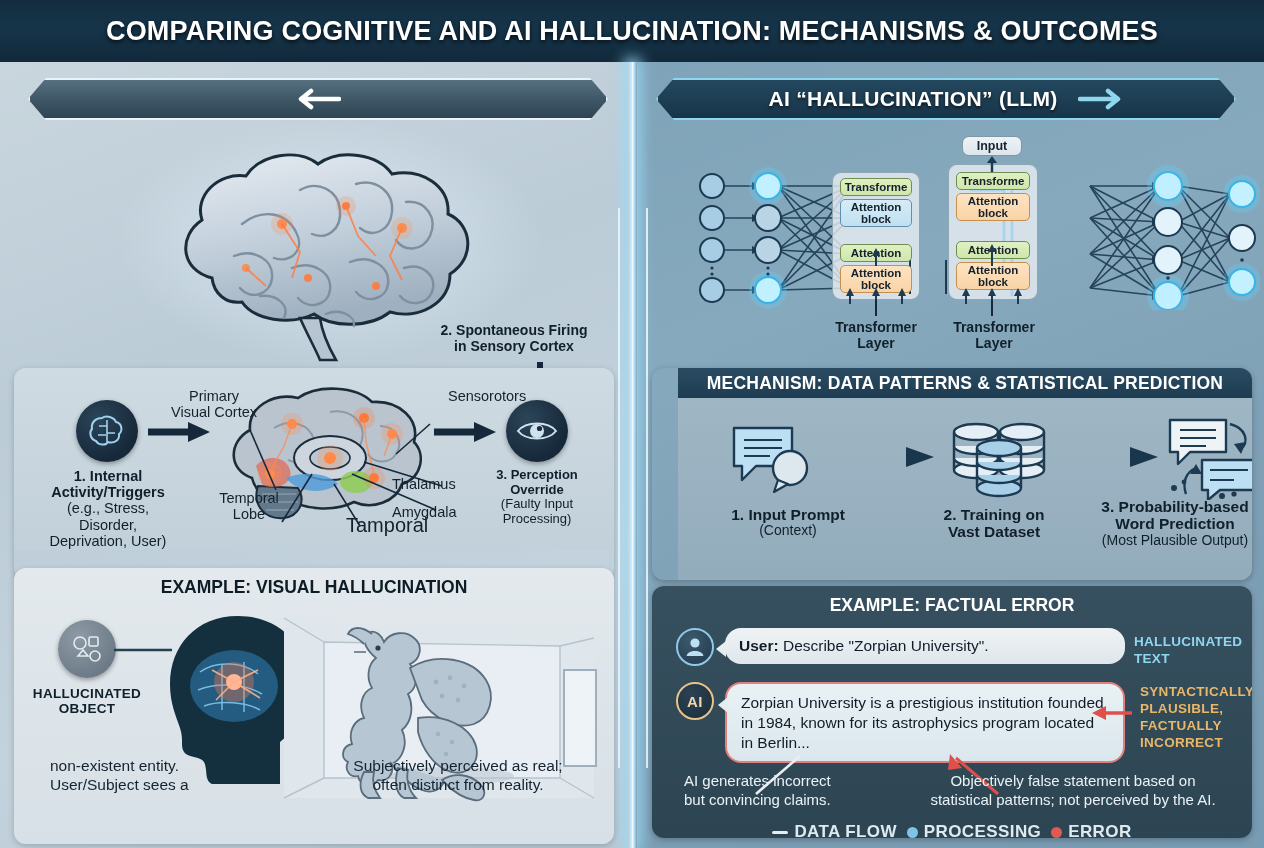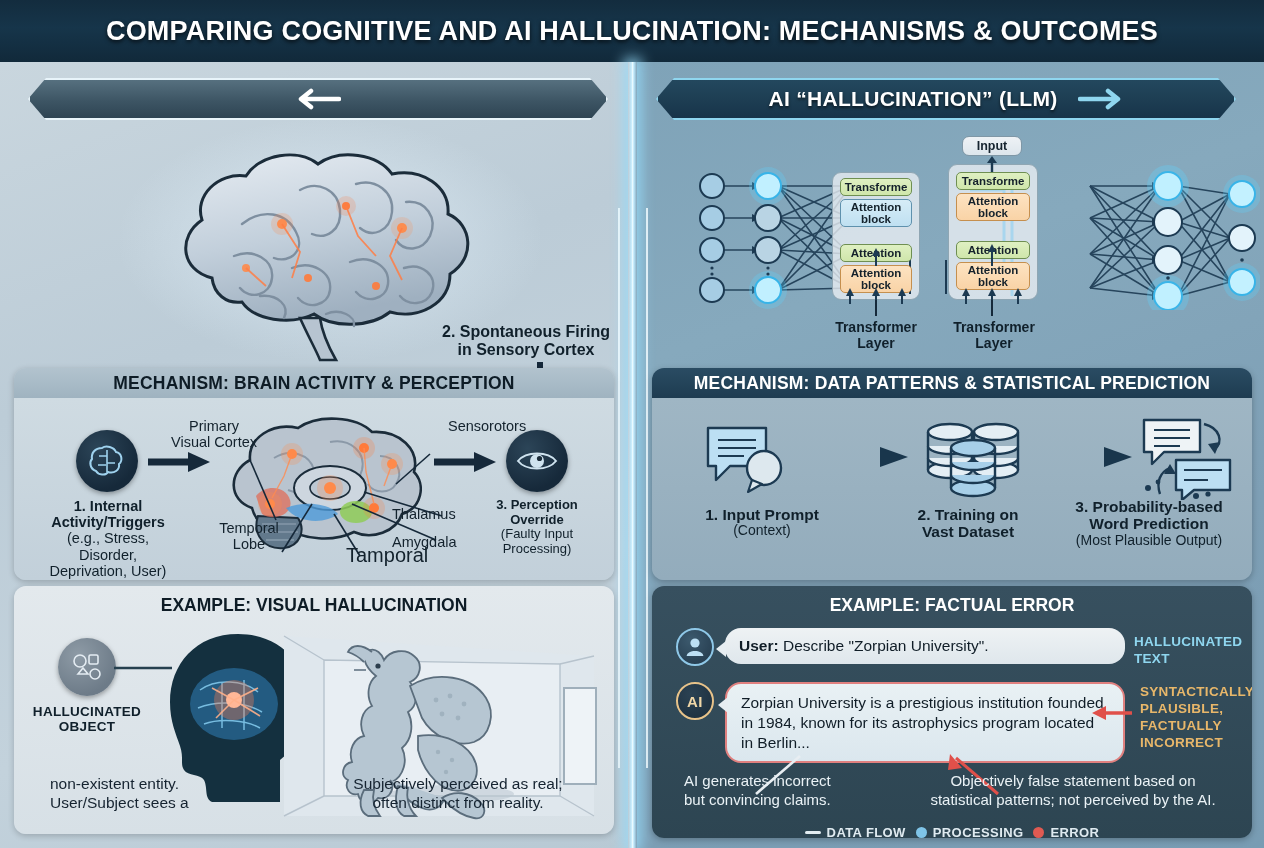--- a/index.html
+++ b/index.html
@@ -65,24 +65,24 @@
   .sp-head {
     height: 30px; display:flex; align-items:center; justify-content:center;
     font-size: 17.5px; font-weight: bold; letter-spacing:.2px;
   }
   
   #mechL { left: 14px; top: 368px; width: 600px; height: 212px;
      box-shadow: 0 2px 6px rgba(0,0,0,.22); }
   #mechL .sp-head { background: linear-gradient(180deg,#b2c3ce,#9fb3c0); color:#0e1c26; }
   #mechL .sp-body { height: 182px; background: linear-gradient(180deg,#cfdbe2,#c2d0da); position: relative; }
   
-  #exL { left: 14px; top: 586px; width: 600px; height: 248px;
+  #exL { left: 14px; top: 568px; width: 600px; height: 276px;
      background: linear-gradient(180deg,#e3e9ed,#d7e0e6); box-shadow: 0 2px 6px rgba(0,0,0,.2); }
   
-  #mechR { left: 652px; top: 368px; width: 600px; height: 212px; box-shadow: 0 2px 6px rgba(0,0,0,.25); }
+  #mechR { left: 652px; top: 368px; width: 600px; height: 212px; box-shadow: 0 2px 6px rgba(0,0,0,.25); padding-left: 26px; }
   #mechR .sp-head { background: linear-gradient(180deg,#2a4c63,#1e3c51); color:#fff; }
   #mechR .sp-body { height: 182px; background: linear-gradient(180deg,#9fb6c4,#93acbc); position: relative; }
   
   #exR { left: 652px; top: 586px; width: 600px; height: 252px;
      background: linear-gradient(180deg,#37505f,#2d4552); box-shadow: 0 2px 6px rgba(0,0,0,.25); }
 
   
   .lbl { position: absolute; font-weight: bold; color: #10202b; line-height: 1.12; }
   .sub { font-weight: normal; }
   .center { text-align: center; }
@@ -118,21 +118,21 @@
     content:""; position:absolute; left:-9px; top:13px;
     border-top:8px solid transparent; border-bottom:8px solid transparent;
     border-right:10px solid #e6edf1;
   }
   .note-tag { position:absolute; font-weight:bold; font-size:13.5px; line-height:1.25; letter-spacing:.3px; }
   .cap { position:absolute; color:#eaf2f6; font-size:15px; line-height:1.25; }
 
   
   .legend { position:absolute; left:652px; top:820px; width:600px; height:24px;
             display:flex; align-items:center; justify-content:center; gap:10px; }
-  .legend .item { display:flex; align-items:center; gap:6px; color:#dfeaf0; font-size:13px; font-weight:bold; letter-spacing:.4px; }
+  .legend .item { display:flex; align-items:center; gap:6px; color:#dfeaf0; font-size:17px; font-weight:bold; letter-spacing:.4px; }
   .dot { width:11px; height:11px; border-radius:50%; }
   .dash { width:16px; height:3px; background:#e3edf2; border-radius:2px; }
 
   
   .tbox { position:absolute; border-radius:5px; display:flex; align-items:center; justify-content:center;
           font-size:11.5px; color:#14212b; font-weight:bold; text-align:center; line-height:1.05; }
   .tgreen  { background: linear-gradient(180deg,#dff0c2,#cfe6ab); border:1.5px solid #6f8f52; }
   .torange { background: linear-gradient(180deg,#fde3c2,#f9d3a6); border:1.5px solid #c58f4e; }
   .tblue   { background: linear-gradient(180deg,#d6ecf7,#bfe0f1); border:1.5px solid #5f91ad; }
   .tcard   { position:absolute; border-radius:9px; background: rgba(232,238,242,.80); border:1.5px solid #8fa6b3; }
@@ -208,31 +208,30 @@
     <g stroke="#ff7e45" stroke-width="1.8" fill="none" opacity=".85">
       <path d="M132 96 L150 124 L142 150"></path>
       <path d="M196 78 L208 108 L226 128"></path>
       <path d="M252 100 L240 128 L252 152"></path>
       <path d="M96 140 L116 158"></path>
     </g>
 
     <path d="M150 190 C158 208 166 222 170 232 L186 232 C178 218 172 204 170 190 Z" fill="#b7c4d1" stroke="#1b2c3a" stroke-width="2.6"></path>
   </svg>
 
-  <div class="lbl center" style="left:438px; top:323px; width:176px; font-size:16px;">
+  <div class="lbl center" style="left:426px; top:323px; width:176px; font-size:14px;">
     <div>2. Spontaneous Firing</div>
     <div>in Sensory Cortex</div>
   </div>
   <svg style="position:absolute;left:528px;top:362px;width:24px;height:72px" viewBox="0 0 24 72">
     <path d="M12 0 V52" stroke="#16293a" stroke-width="6" fill="none"></path>
     <path d="M2 48 L12 70 L22 48 Z" fill="#16293a"></path>
   </svg>
 
   <div class="subpanel" id="mechL">
-    <div class="sp-head">MECHANISM: BRAIN ACTIVITY &amp; PERCEPTION</div>
     <div class="sp-body">
 
       <div class="circ-icon" style="left:62px; top:32px; width:62px; height:62px;">
         <svg width="38" height="34" viewBox="0 0 38 34">
           <path d="M14 4 C7 4 3 9 4 15 C1 18 2 25 8 27 C10 31 18 32 20 28
                    C26 30 32 26 31 20 C35 17 34 9 28 8 C26 3 18 1 14 4 Z" fill="none" stroke="#9fd2ee" stroke-width="2"></path>
           <path d="M19 6 V28 M11 12 H19 M19 19 H27 M10 21 H18" fill="none" stroke="#9fd2ee" stroke-width="1.6"></path>
         </svg>
       </div>
       <svg style="position:absolute;left:134px;top:52px;width:64px;height:24px" viewBox="0 0 64 24">

